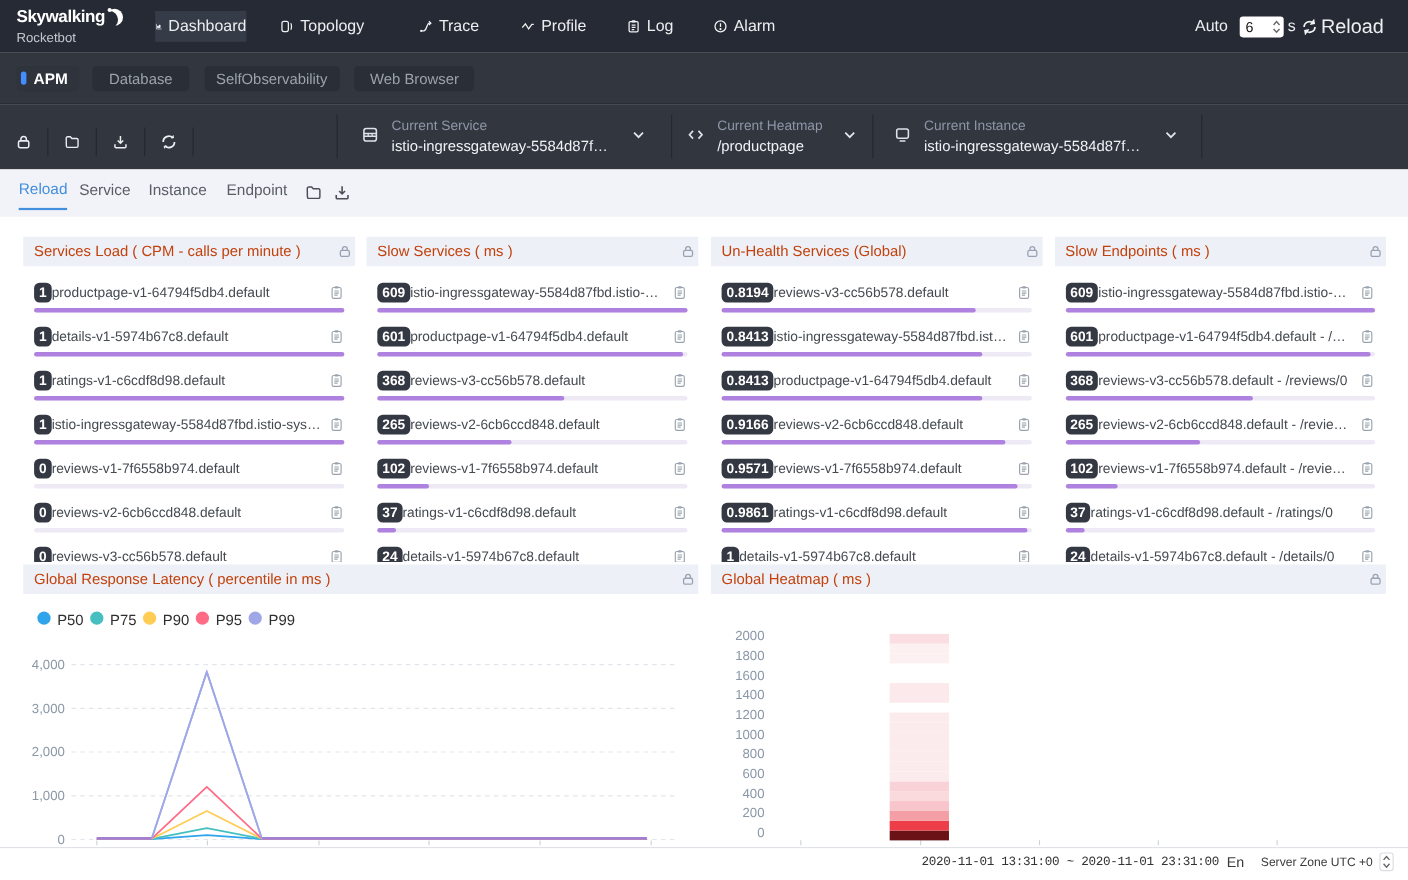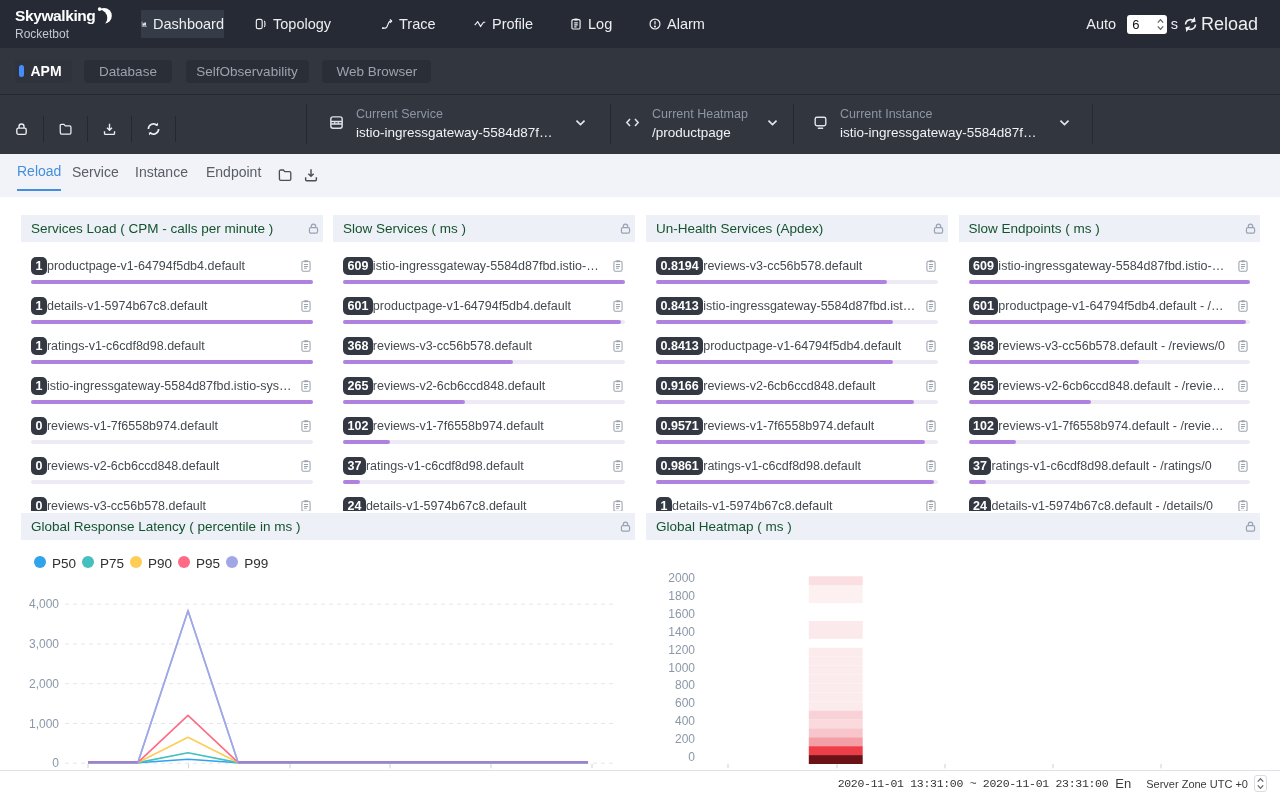--- a/index.html
+++ b/index.html
@@ -42,21 +42,21 @@
 .sel .val { font-size:13.5px; color:#f0f2f5; margin-top:2px; max-width:200px; white-space:nowrap;
   overflow:hidden; text-overflow:ellipsis; line-height:17px; }
 .ch { width:15px; height:15px; margin-left:17px; margin-top:8px; }
 
 .tabbar { position:absolute; left:0; top:154px; width:1280px; height:43px; background:#f2f3f8; }
 .ltab { position:absolute; top:0; height:36.7px; display:flex; align-items:center; font-size:14px; color:#585d66; }
 .ltab.act { color:#448ede; border-bottom:2.8px solid #448ede; }
 
 .panel { position:absolute; background:#fff; overflow:hidden; }
 .phead { height:27px; background:#eef0f7; display:flex; align-items:center;
-  padding:0 3px 0 10px; font-size:13.5px; color:#14532d; justify-content:space-between; }
+  padding:0 3px 0 10px; font-size:13.5px; color:#c2410c; justify-content:space-between; }
 .lk { width:13px; height:13px; }
 .item { height:40px; margin:0 10px; padding-top:13px; }
 .phead + .item { margin-top:2px; }
 .irow { display:flex; align-items:center; height:18px; }
 .badge { background:#333842; color:#fff; font-size:12.5px; font-weight:700; height:18px;
   border-radius:5px; padding:0 4.5px; display:flex; align-items:center; flex:none; }
 .iname { font-size:12.5px; color:#454a50; flex:1; white-space:nowrap;
   overflow:hidden; text-overflow:ellipsis; margin-right:6px; }
 .cp { width:14px; height:16px; flex:none; }
 .track { height:4px; border-radius:2px; background:#edeaf6; margin-top:5px; position:relative; }
@@ -413,21 +413,21 @@
         <svg class="cp" viewBox="0 0 24 24" fill="none" stroke="#9aa3ad" stroke-width="1.8">
           <rect x="5" y="4" width="14" height="17" rx="2.5"></rect>
           <rect x="9" y="2.2" width="6" height="3.4" rx="1" fill="#9aa3ad" stroke="none"></rect>
           <path d="M8.5 9.5h7M8.5 12.7h7M8.5 15.9h5"></path>
         </svg>
       </div>
     </div>
 </div>
 <div class="panel" style="left:646px;top:215px;width:301.5px;height:295.5px">
 <div class="phead">
-      <span>Un-Health Services (Apdex)</span>
+      <span>Un-Health Services (Global)</span>
       <svg class="lk" viewBox="0 0 24 24" fill="none" stroke="#99a2b4" stroke-width="2.2">
         <rect x="4.5" y="10.5" width="15" height="10" rx="2.5"></rect>
         <path d="M8 10.5V8a4 4 0 0 1 8 0v2.5"></path>
       </svg>
     </div>
 <div class="item">
       <div class="irow">
         <span class="badge">0.8194</span>
         <span class="iname">reviews-v3-cc56b578.default</span>
         <svg class="cp" viewBox="0 0 24 24" fill="none" stroke="#9aa3ad" stroke-width="1.8">

